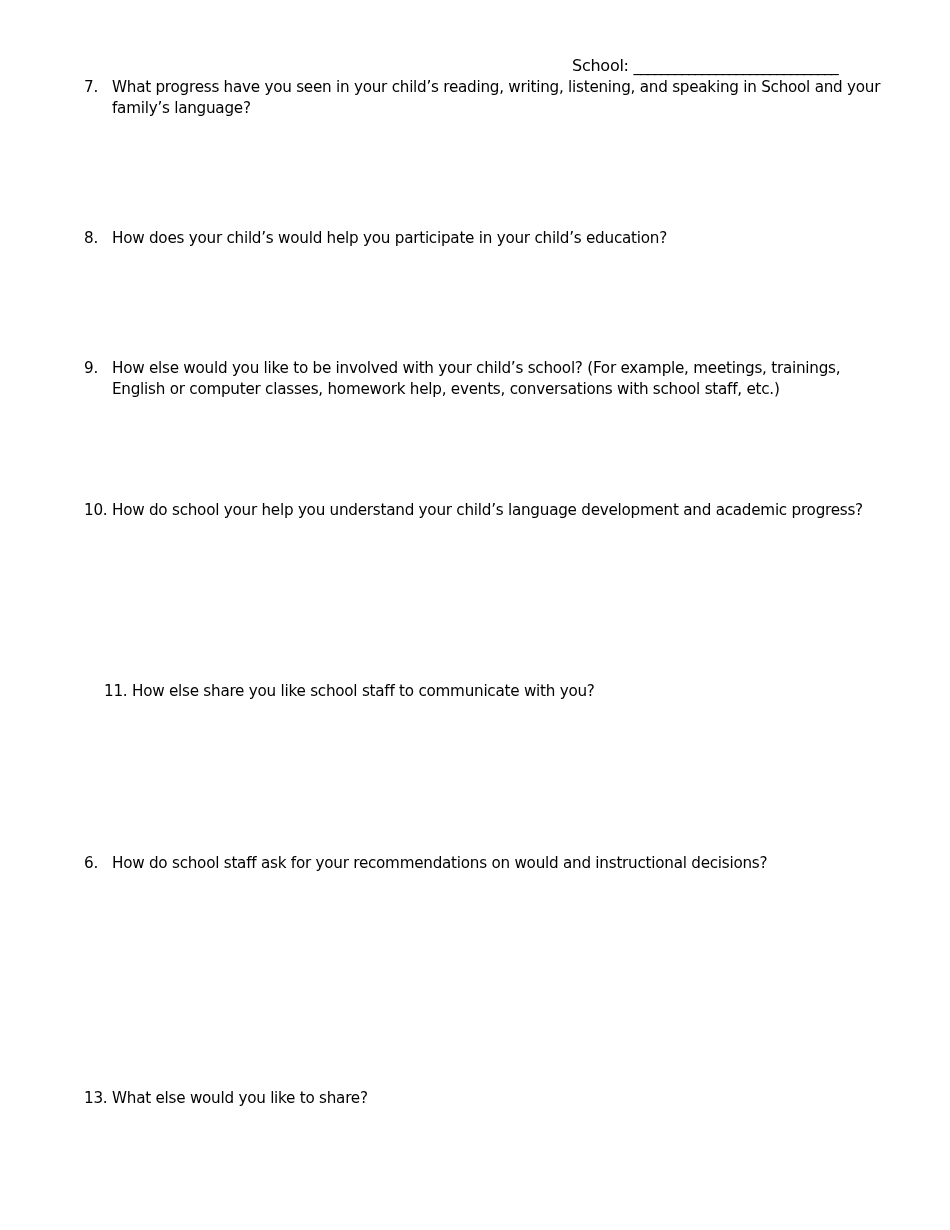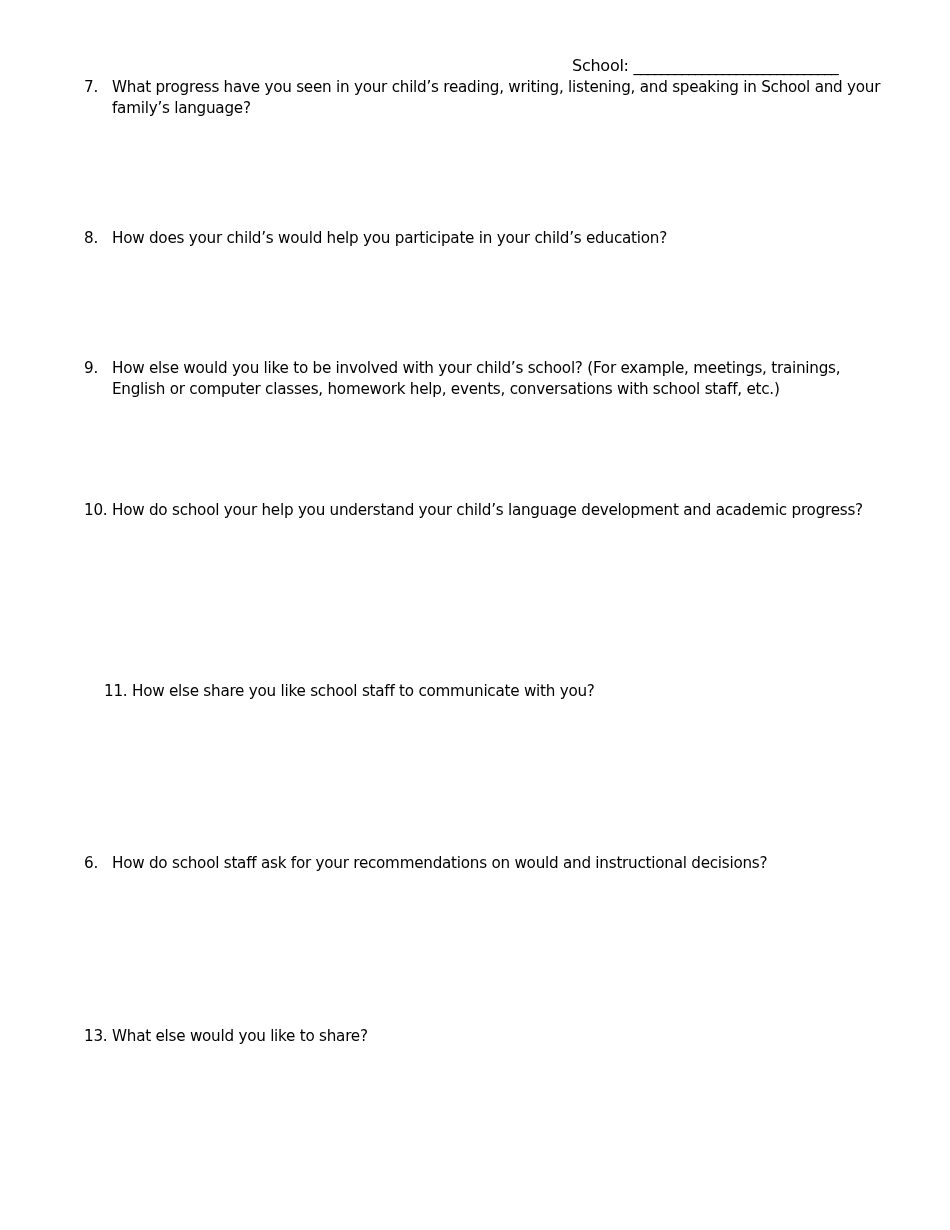--- a/index.html
+++ b/index.html
@@ -54,16 +54,16 @@
 <div class="q" style="top:681px;margin-left:20px;">
   <span class="num">11.</span>
   <span class="text">How else share you like school staff to communicate with you?</span>
 </div>
 
 <div class="q" style="top:853px;">
   <span class="num">6.</span>
   <span class="text">How do school staff ask for your recommendations on would and instructional decisions?</span>
 </div>
 
-<div class="q" style="top:1026px;">
+<div class="q" style="top:1088px;">
   <span class="num">13.</span>
   <span class="text">What else would you like to share?</span>
 </div>
 
 </body></html>

